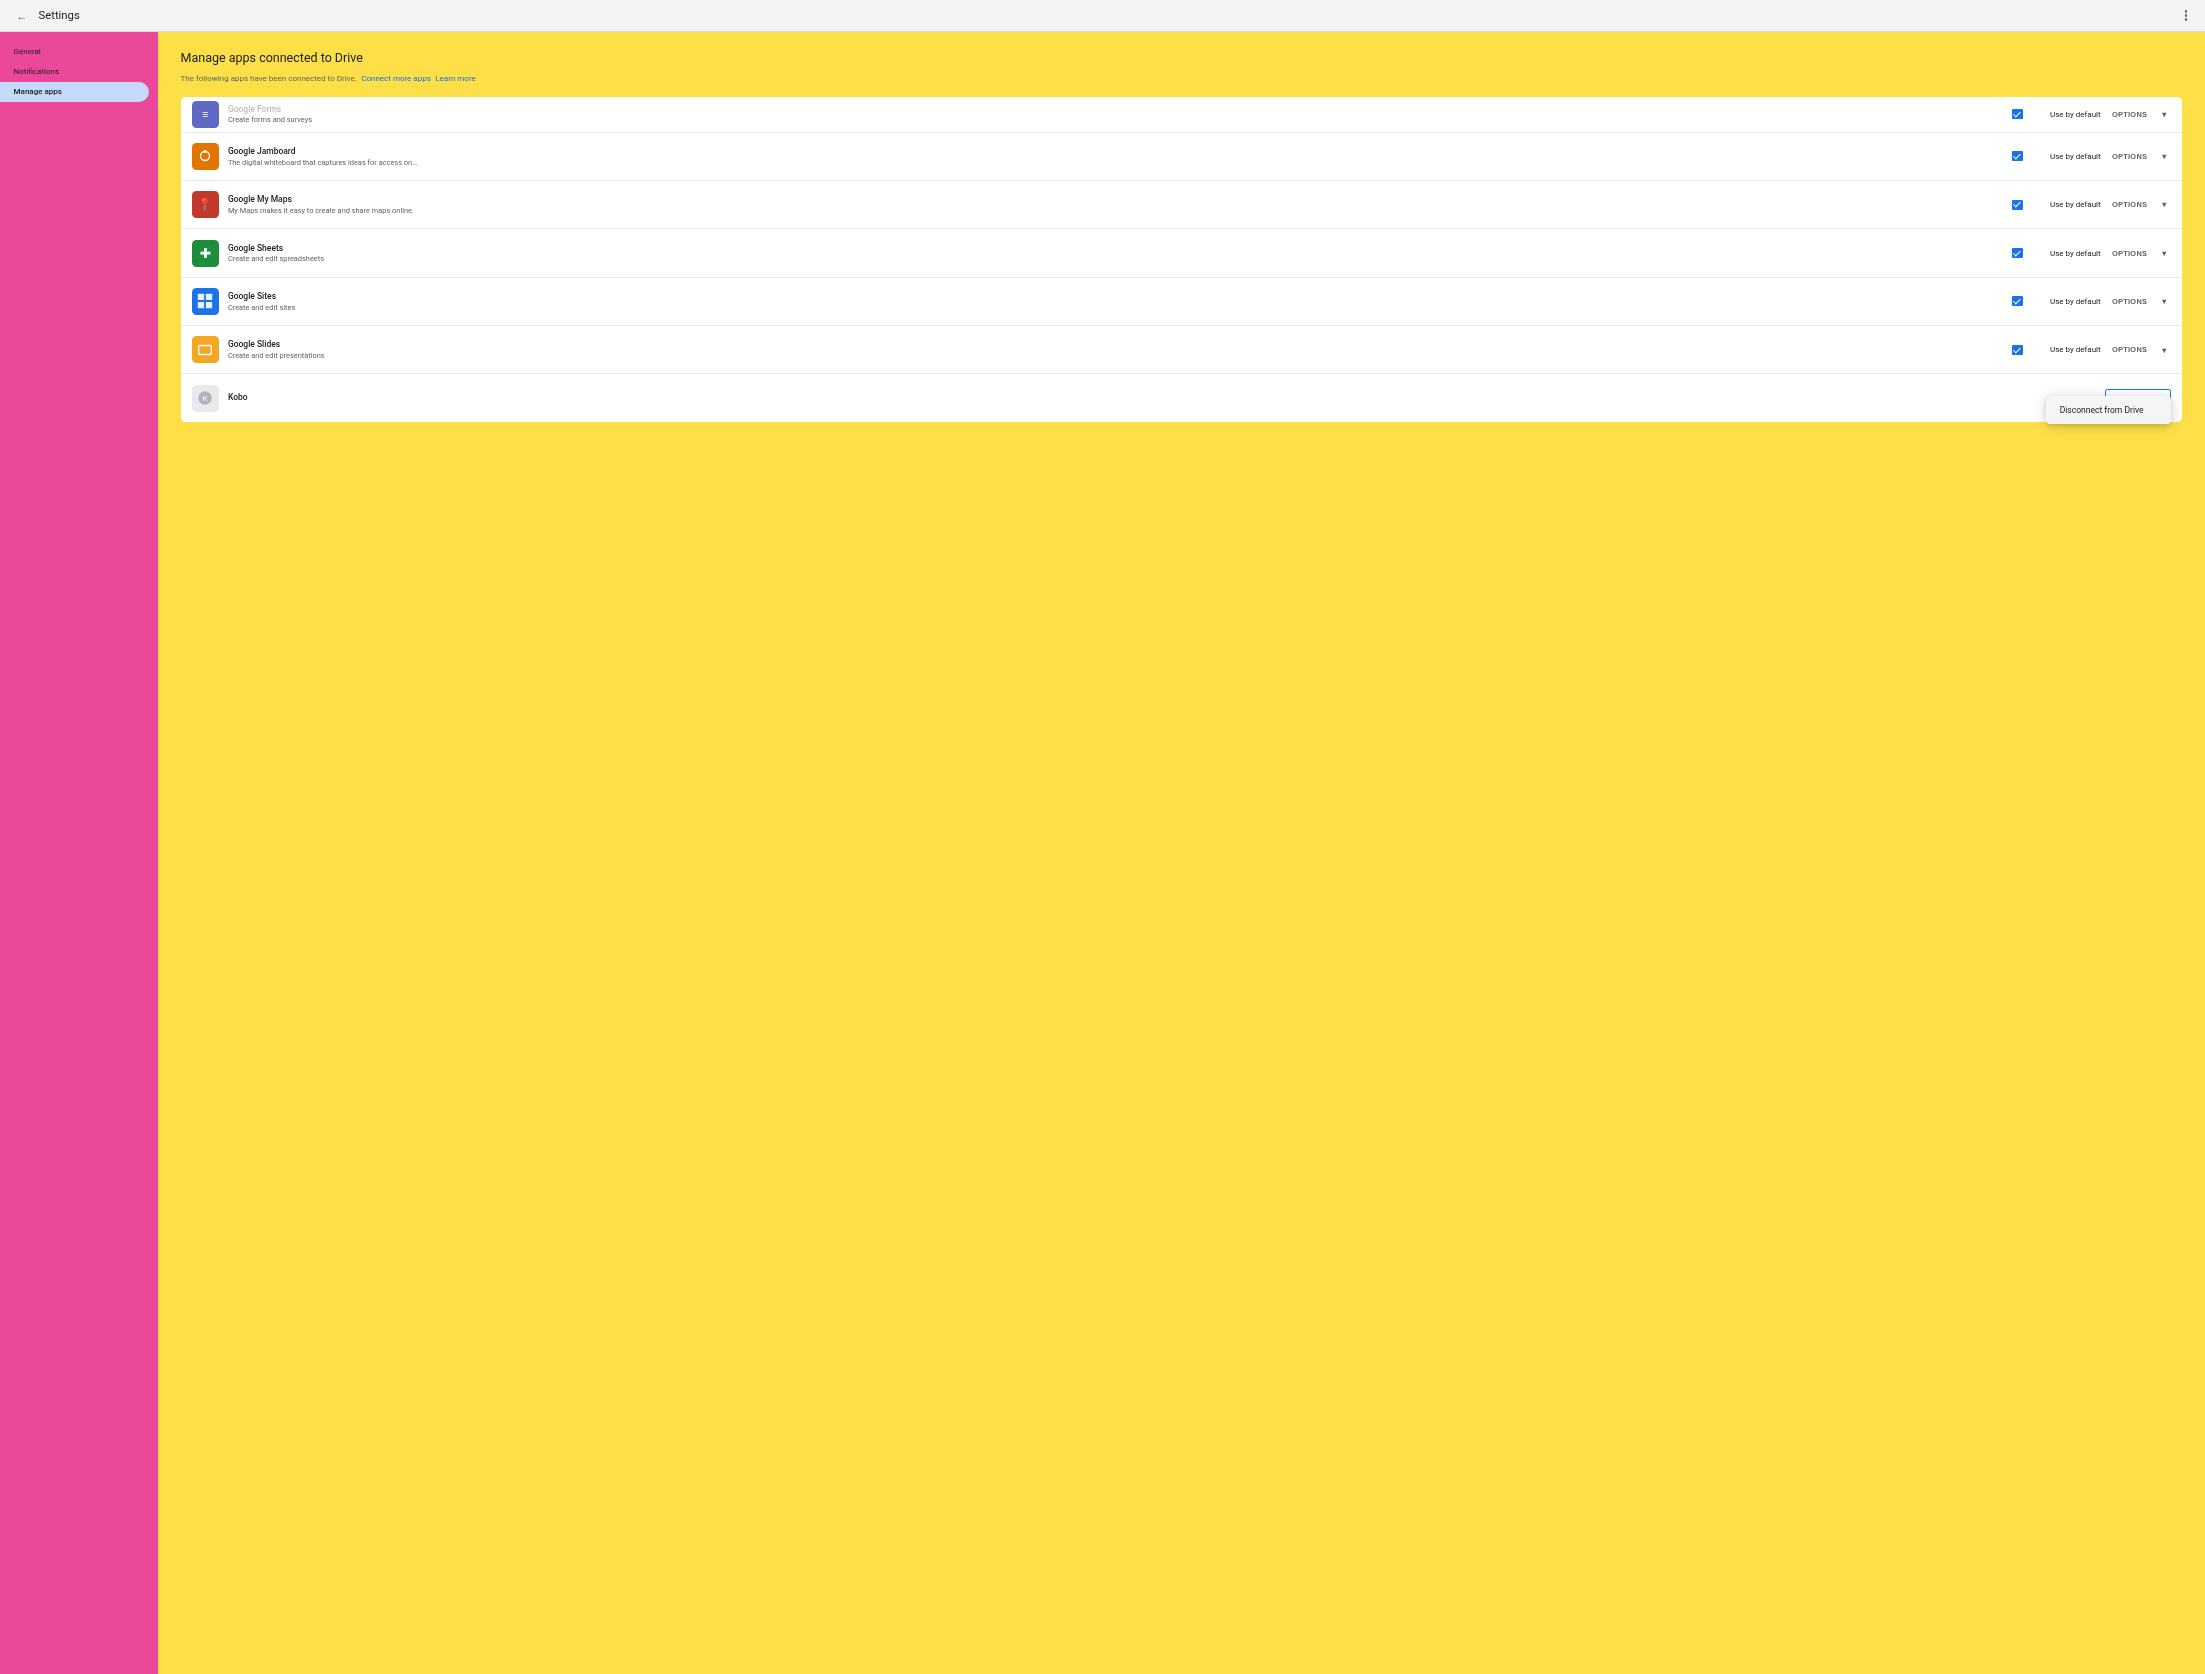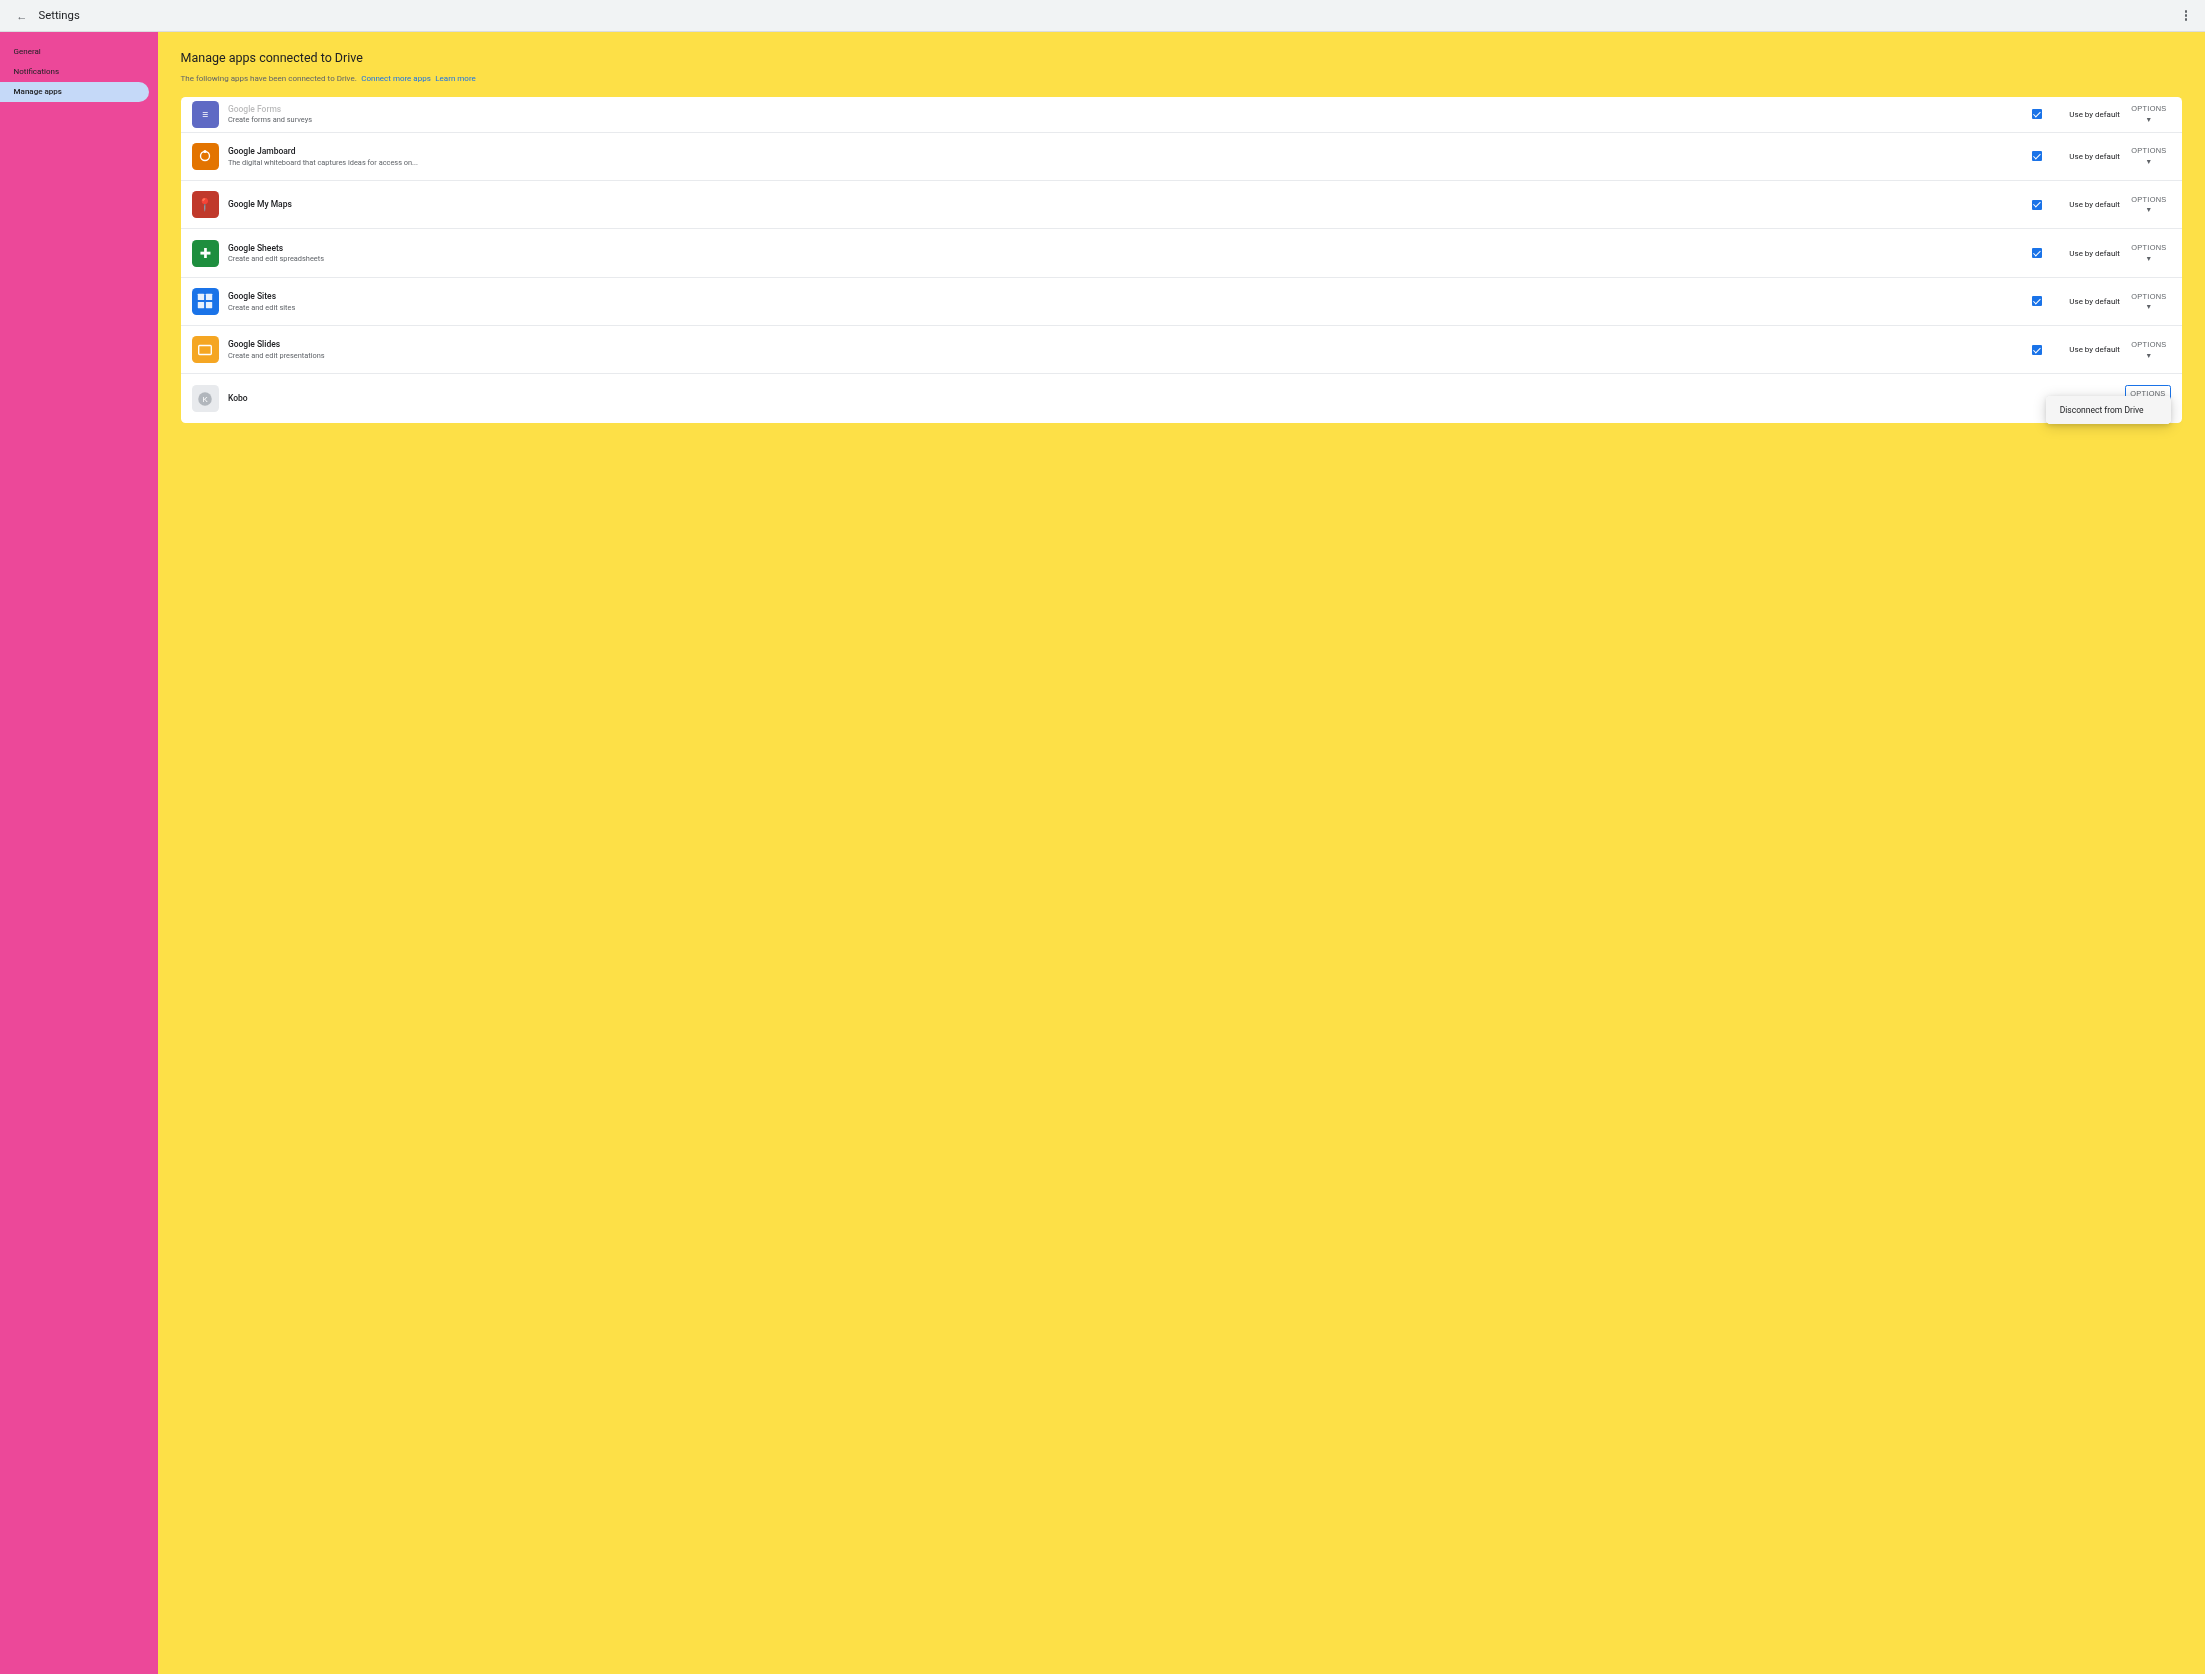--- a/index.html
+++ b/index.html
@@ -194,31 +194,30 @@
     .use-by-default-label {
       font-size: 8px;
       color: #202124;
       white-space: nowrap;
       margin-left: 20px;
     }
 
     .options-btn {
       display: flex;
       align-items: center;
-      gap: 1px;
+      gap: 15px;
       background: none;
       border: none;
       cursor: pointer;
       color: #5f6368;
       font-size: 7.4px;
-      font-weight: 400;
+      font-weight: 700;
       letter-spacing: 0.3px;
       text-transform: uppercase;
       padding: 3.4px 4.5px;
-      flex-direction: column;
     }
     .options-btn .chevron {
       font-size: 8px;
       margin-top: 0.6px;
     }
     .options-btn.active-dropdown {
       border: 1.1px solid #1a73e8;
       border-radius: 2.3px;
     }
 
@@ -355,20 +354,21 @@
           </button>
         </div>
       </div>
 
       <div class="app-row">
         <div class="app-icon" style="background:#C0392B; font-size:12.5px;">
           📍
         </div>
         <div class="app-info">
           <div class="app-name">Google My Maps</div>
+          <div class="app-desc">My Maps makes it easy to create and share maps online.</div>
         </div>
         <div class="app-controls">
           <div class="checkbox-wrapper">
             <div class="checkbox-checked"></div>
           </div>
           <span class="use-by-default-label">Use by default</span>
           <button class="options-btn">
             <span>OPTIONS</span>
             <span class="chevron">▾</span>
           </button>

